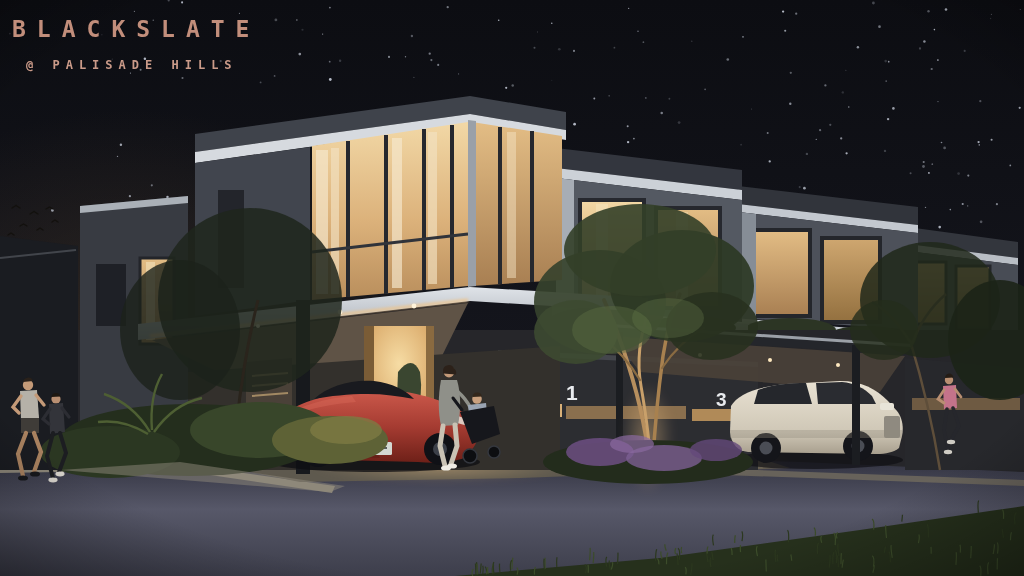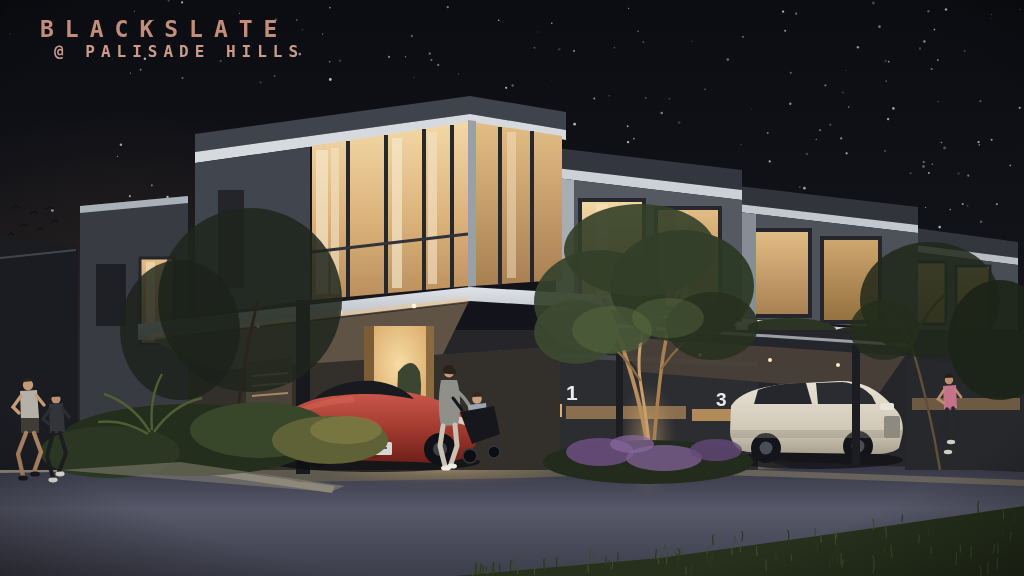--- a/index.html
+++ b/index.html
@@ -1,24 +1,24 @@
 <!DOCTYPE html>
 <html><head>
 <meta charset="utf-8">
 <style>
   html,body{margin:0;padding:0;background:#000;}
   .stage{position:relative;width:1024px;height:576px;overflow:hidden;background:#0e0f14;
          font-family:"Liberation Sans",sans-serif;}
   .stage svg{position:absolute;inset:0;display:block;}
-  .logo{position:absolute;left:40px;top:16px;z-index:5;user-select:none;}
+  .logo{position:absolute;left:12px;top:16px;z-index:5;user-select:none;}
   .logo-name{font-family:"DejaVu Sans Mono","Liberation Mono",monospace;
              font-size:23px;font-weight:700;letter-spacing:11px;color:#c28e7b;}
   .logo-loc{font-family:"DejaVu Sans Mono","Liberation Mono",monospace;
-            font-size:16px;font-weight:700;letter-spacing:6px;color:#cb9b89;
-            margin-top:0;padding-left:14px;}
+            font-size:12px;font-weight:700;letter-spacing:6px;color:#cb9b89;
+            margin-top:16px;padding-left:14px;}
   .unit-num{font-family:"Liberation Sans",sans-serif;font-weight:700;fill:#e9ebee;}
 </style>
 </head>
 <body>
 
 <div class="stage">
 <svg viewBox="0 0 1024 576" width="1024" height="576">
   <defs>
     <linearGradient id="skyG" x1="0" y1="0" x2="0" y2="1">
       <stop offset="0" stop-color="#0c0d12"></stop>

